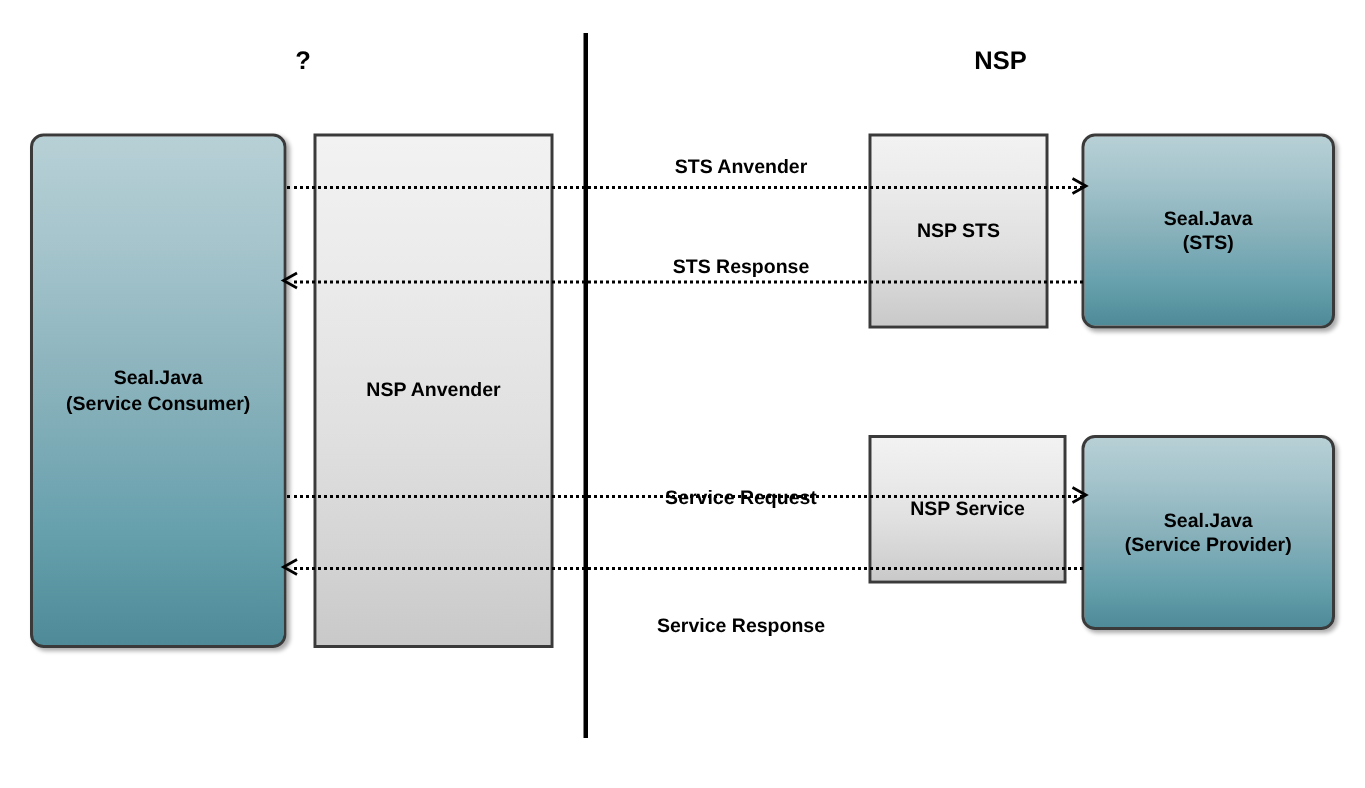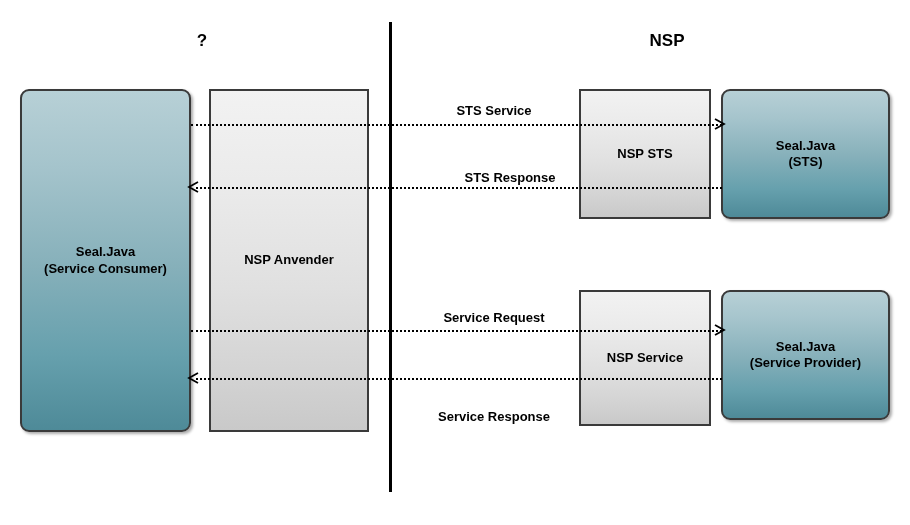--- a/index.html
+++ b/index.html
@@ -99,53 +99,53 @@
 
   <div class="zone-title" style="left:667px; top:31px;">NSP</div>
 
   <div class="divider" style="left:389px; top:22px; height:470px;"></div>
 
   <div class="node teal" style="left:20px; top:89px; width:171px; height:343px;">Seal.Java
 (Service Consumer)</div>
 
   <div class="node grey" style="left:209px; top:89px; width:160px; height:343px;">NSP Anvender</div>
 
-  <div class="node grey" style="left:579px; top:89px; width:132px; height:130px;">NSP STS</div>
+  <div class="node grey" style="left:579px; top:89px; width:120px; height:130px;">NSP STS</div>
 
   <div class="node teal" style="left:721px; top:89px; width:169px; height:130px;">Seal.Java
 (STS)</div>
 
-  <div class="node grey" style="left:579px; top:290px; width:132px; height:136px;">NSP Service</div>
+  <div class="node grey" style="left:579px; top:290px; width:132px; height:99px;">NSP Service</div>
 
   <div class="node teal" style="left:721px; top:290px; width:169px; height:130px;">Seal.Java
 (Service Provider)</div>
 
   <div class="flow" style="left:191px; top:124px; width:531px;"></div>
   <div class="arrow" style="left:714px; top:124px;">
     <svg width="12" height="12" viewBox="0 0 12 12">
       <path d="M1 1 L10 6 L1 11" fill="none" stroke="#000000" stroke-width="1.8"></path>
     </svg>
   </div>
-  <div class="flow-label" style="left:494px; top:103px;">STS Service</div>
+  <div class="flow-label" style="left:494px; top:103px;">STS Anvender</div>
 
   <div class="flow" style="left:196px; top:187px; width:526px;"></div>
   <div class="arrow" style="left:187px; top:187px;">
     <svg width="12" height="12" viewBox="0 0 12 12">
       <path d="M11 1 L2 6 L11 11" fill="none" stroke="#000000" stroke-width="1.8"></path>
     </svg>
   </div>
-  <div class="flow-label" style="left:510px; top:170px;">STS Response</div>
+  <div class="flow-label" style="left:494px; top:170px;">STS Response</div>
 
   <div class="flow" style="left:191px; top:330px; width:531px;"></div>
   <div class="arrow" style="left:714px; top:330px;">
     <svg width="12" height="12" viewBox="0 0 12 12">
       <path d="M1 1 L10 6 L1 11" fill="none" stroke="#000000" stroke-width="1.8"></path>
     </svg>
   </div>
-  <div class="flow-label" style="left:494px; top:310px;text-align:right;">Service Request</div>
+  <div class="flow-label" style="left:494px; top:324px;text-align:right;">Service Request</div>
 
   <div class="flow" style="left:196px; top:378px; width:526px;"></div>
   <div class="arrow" style="left:187px; top:378px;">
     <svg width="12" height="12" viewBox="0 0 12 12">
       <path d="M11 1 L2 6 L11 11" fill="none" stroke="#000000" stroke-width="1.8"></path>
     </svg>
   </div>
   <div class="flow-label" style="left:494px; top:361px;margin-top:48px;">Service Response</div>
 
 </div>

